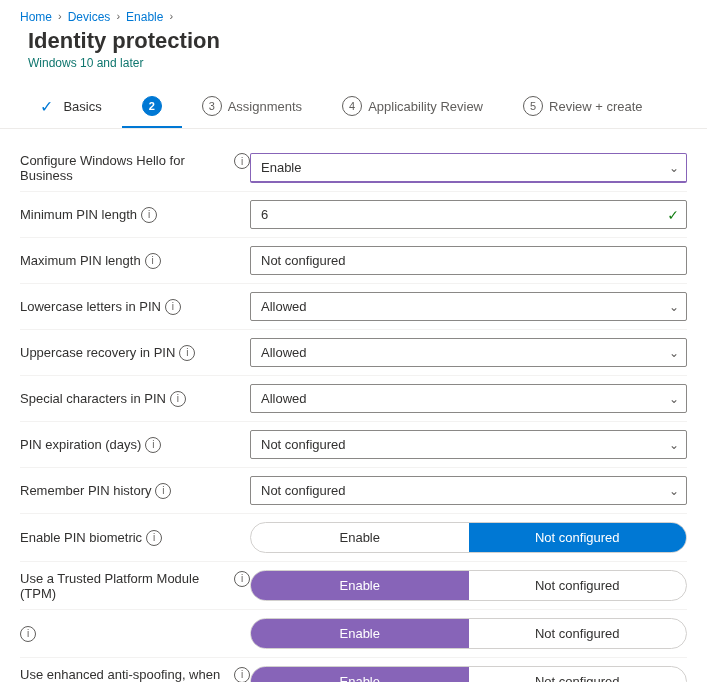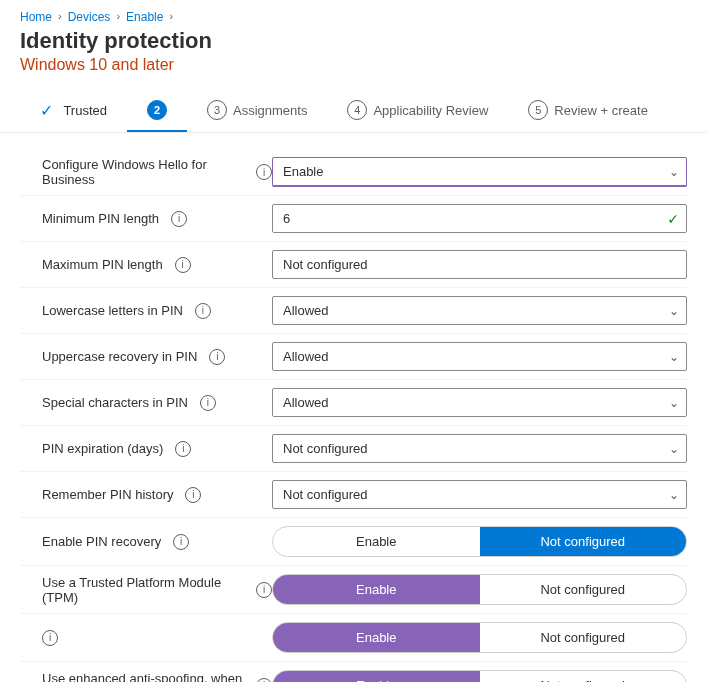--- a/index.html
+++ b/index.html
@@ -3,37 +3,37 @@
   <meta charset="utf-8">
   <style>
     * { box-sizing: border-box; margin: 0; padding: 0; }
     body { font-family: 'Segoe UI', Arial, sans-serif; font-size: 13px; color: #323130; background: #fff; }
 
     .breadcrumb { display: flex; align-items: flex-start; gap: 6px; padding: 10px 20px 4px; font-size: 12px; color: #0078d4; }
     .breadcrumb span { color: #605e5c; }
     .breadcrumb a { color: #0078d4; text-decoration: none; }
     .breadcrumb-sep { color: #605e5c; font-size: 11px; }
 
-    .page-header { padding: 0 20px 16px; }
+    .page-header { padding: 0 28px 16px; }
     .page-title { font-size: 22px; font-weight: 600; color: #323130; }
-    .page-subtitle { font-size: 16px; color: #c2410c; margin-top: 2px; }
+    .page-subtitle { font-size: 12px; color: #0f766e; margin-top: 2px; }
 
     .wizard-tabs { display: flex; align-items: center; padding: 0 20px; border-bottom: 1px solid #edebe9; margin-bottom: 0; gap: 0; }
     .wizard-tab { display: flex; align-items: center; gap: 6px; padding: 10px 20px; font-size: 13px; cursor: pointer; border-bottom: 2px solid transparent; white-space: nowrap; color: #605e5c; }
     .wizard-tab.active { color: #0078d4; border-bottom: 2px solid #0078d4; font-weight: 600; }
     .wizard-tab.completed { color: #323130; }
     .tab-circle { width: 20px; height: 20px; border-radius: 50%; border: 1.5px solid #605e5c; display: flex; align-items: center; justify-content: center; font-size: 11px; color: #605e5c; }
     .tab-circle.active { background: #0078d4; border-color: #0078d4; color: #fff; }
     .check-mark { color: #0078d4; font-size: 16px; margin-right: 4px; }
 
     .content { padding: 16px 20px; }
 
     .form-row { display: flex; align-items: center; padding: 8px 0; border-bottom: 1px solid #f3f2f1; min-height: 44px; }
     .form-row:last-child { border-bottom: none; }
-    .field-label { flex: 0 0 230px; font-size: 13px; color: #323130; display: flex; align-items: center; gap: 12px; margin-left: 22px; }
+    .field-label { flex: 0 0 230px; font-size: 13px; color: #323130; display: flex; gap: 4px; }
     .field-control { flex: 1; }
 
     .info-icon { width: 16px; height: 16px; border-radius: 50%; border: 1px solid #605e5c; display: inline-flex; align-items: center; justify-content: center; font-size: 10px; color: #605e5c; cursor: pointer; flex-shrink: 0; }
 
     .dropdown-field { position: relative; width: 100%; }
     .dropdown-select { width: 100%; border: 1px solid #8a8886; border-radius: 2px; padding: 6px 30px 6px 10px; font-size: 13px; color: #323130; background: #fff; appearance: none; cursor: pointer; outline: none; }
     .dropdown-select.purple-focus { border-color: #8764b8; border-bottom: 2px solid #8764b8; }
     .dropdown-arrow { position: absolute; right: 8px; top: 50%; transform: translateY(-50%); pointer-events: none; color: #605e5c; font-size: 12px; }
 
     .text-input { width: 100%; border: 1px solid #8a8886; border-radius: 2px; padding: 6px 10px; font-size: 13px; color: #323130; outline: none; }
@@ -60,21 +60,21 @@
 </div>
 
 <div class="page-header">
   <div class="page-title">Identity protection</div>
   <div class="page-subtitle">Windows 10 and later</div>
 </div>
 
 <div class="wizard-tabs">
   <div class="wizard-tab completed">
     <span class="check-mark">✓</span>
-    <span>Trusted</span>
+    <span>Basics</span>
   </div>
   <div class="wizard-tab active">
     <div class="tab-circle active">2</div>
   </div>
   <div class="wizard-tab">
     <div class="tab-circle">3</div>
     <span>Assignments</span>
   </div>
   <div class="wizard-tab">
     <div class="tab-circle">4</div>
@@ -207,21 +207,21 @@
         <select class="dropdown-select">
           <option>Not configured</option>
         </select>
         <span class="dropdown-arrow">⌄</span>
       </div>
     </div>
   </div>
 
   <div class="form-row">
     <div class="field-label">
-      <span>Enable PIN recovery</span>
+      <span>Enable PIN biometric</span>
       <span class="info-icon">i</span>
     </div>
     <div class="field-control">
       <div class="toggle-group-2btn">
         <button class="toggle-btn-2">Enable</button>
         <button class="toggle-btn-2 active-blue">Not configured</button>
       </div>
     </div>
   </div>
 

